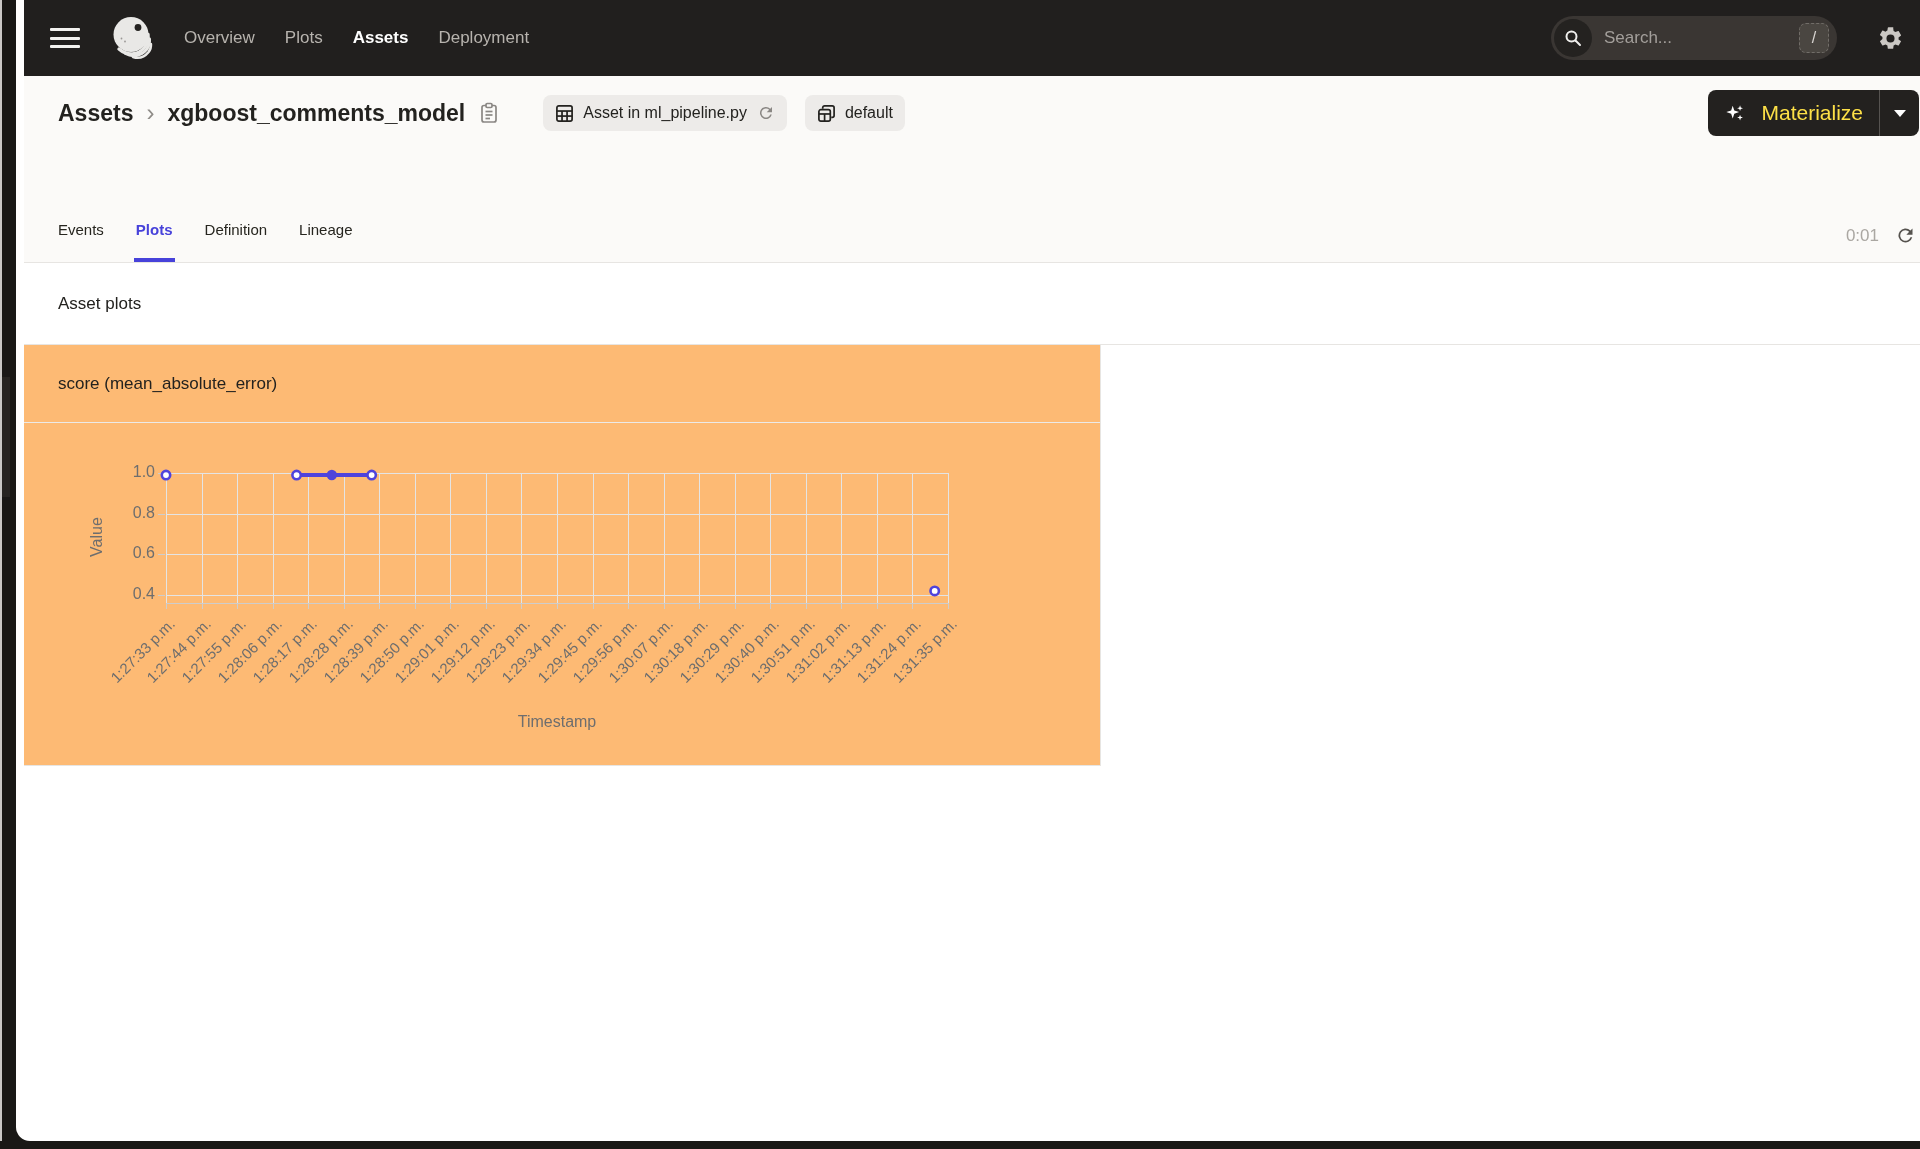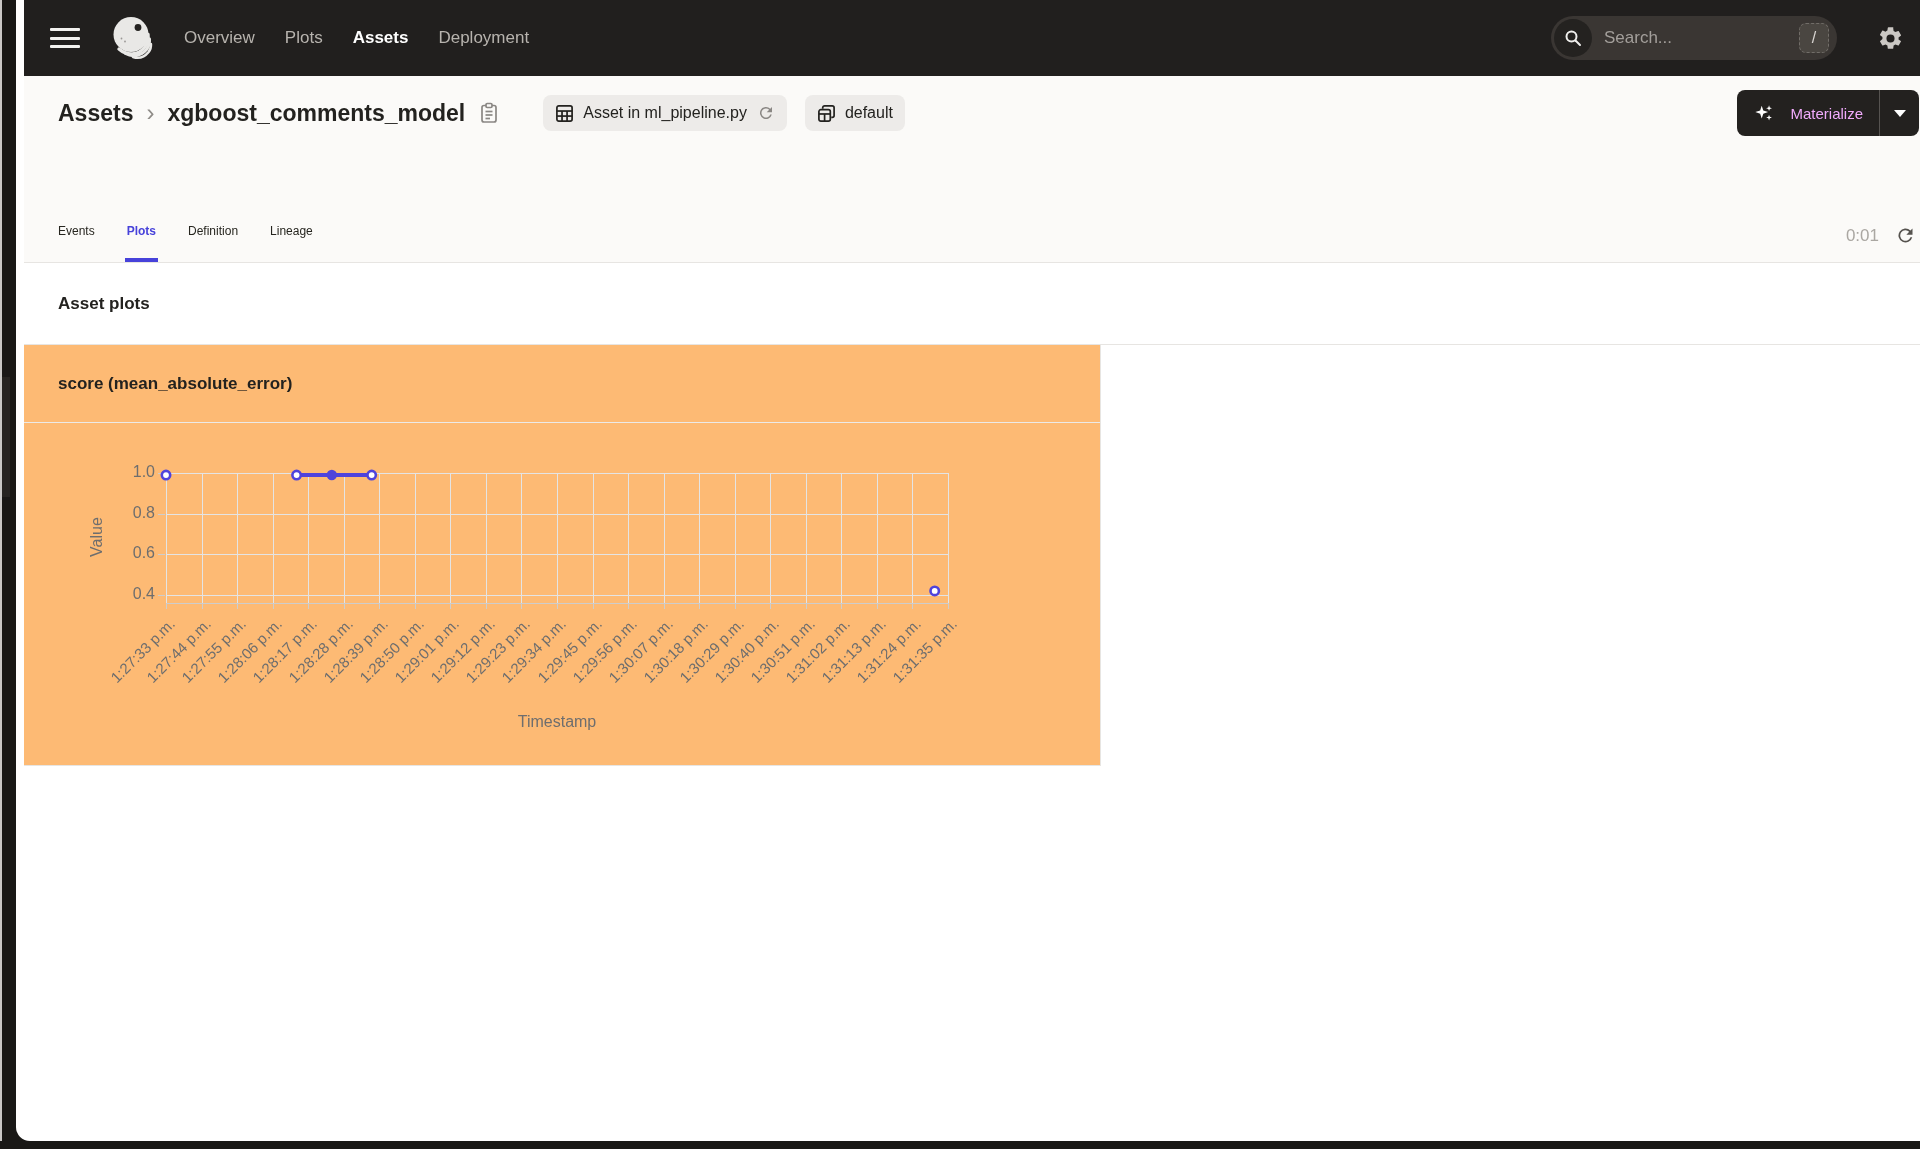--- a/index.html
+++ b/index.html
@@ -31,38 +31,38 @@
   .crumb-root { font-size:23px; font-weight:600; color:#23221f; cursor:pointer; }
   .crumb-sep { font-size:24px; color:#8f8c88; margin:0 13px; }
   .crumb-current { font-size:23px; font-weight:700; color:#23221f; }
   .copy-btn { margin-left:14px; cursor:pointer; display:flex; }
   .tags { display:flex; align-items:center; gap:18px; margin-left:44px; }
   .tag { height:36px; border-radius:8px; background:#edebe9; display:flex; align-items:center; padding:0 12px; font-size:16px; color:#23221f; }
   .tag .t-icon { display:flex; margin-right:9px; }
   .tag .t-refresh { display:flex; margin-left:10px; cursor:pointer; }
   .crumb-row .spacer { flex:1; }
   .mat-group { height:46px; display:flex; border-radius:8px; overflow:hidden; background:#23211f; }
-  .mat-main { display:flex; align-items:center; gap:15px; padding:0 16px; color:#f0abfc; font-size:15px; font-weight:500; cursor:pointer; }
+  .mat-main { display:flex; align-items:center; gap:15px; padding:0 16px; color:#fde047; font-size:21px; font-weight:500; cursor:pointer; }
   .mat-caret { width:40px; border-left:1px solid #565350; display:flex; align-items:center; justify-content:center; cursor:pointer; }
   .caret-down { width:0; height:0; border-left:6px solid transparent; border-right:6px solid transparent; border-top:7px solid #ffffff; }
 
   
   .tabs-row { height:113px; background:#fbfaf8; border-bottom:1px solid #e7e5e2; display:flex; align-items:flex-end; padding:0 20px 0 34px; position:relative; }
   .tabs { display:flex; gap:32px; }
-  .tab { position:relative; font-size:12px; font-weight:500; color:#26251f; padding-bottom:24px; cursor:pointer;text-align:right; }
+  .tab { position:relative; font-size:15px; font-weight:500; color:#26251f; padding-bottom:24px; cursor:pointer;text-align:right; }
   .tab.active { color:#4742da; font-weight:600; }
   .tab.active::after { content:""; position:absolute; left:-2px; right:-2px; bottom:0; height:4px; background:#4742da; }
   .tabs-row .spacer { flex:1; }
   .timer-wrap { display:flex; align-items:center; gap:16px; padding-bottom:16px; }
   .timer { font-size:17px; color:#aaa7a2;text-align:center; }
   .refresh-btn { display:flex; cursor:pointer; }
 
   
   .section-head { height:82px; background:#fff; border-bottom:1px solid #e7e5e2; display:flex; align-items:center; padding-left:34px; }
-  .section-title, .plot-title { font-size:17px; font-weight:700; color:#23221f; }
+  .section-title, .plot-title { font-size:17px; font-weight:400; color:#23221f; }
 
   .content { position:relative; background:#fff; height:660px; }
   .plot-card { position:absolute; left:0; top:0; width:1077px; height:421px; border-right:1px solid #e7e5e2; border-bottom:1px solid #e7e5e2; background:#fdba74; }
   .plot-title-row { height:78px; border-bottom:1px solid #eceae7; display:flex; align-items:center; padding-left:34px; }
   .chart-box { position:relative; width:962px; height:342px;margin-left:21px; }
 
   
   .hgrid { position:absolute; height:1px; background:#e4e4e4; }
   .vgrid { position:absolute; width:1px; background:#e4e4e4; }
   .axis-x { position:absolute; height:1px; background:#cdcdcd; }

